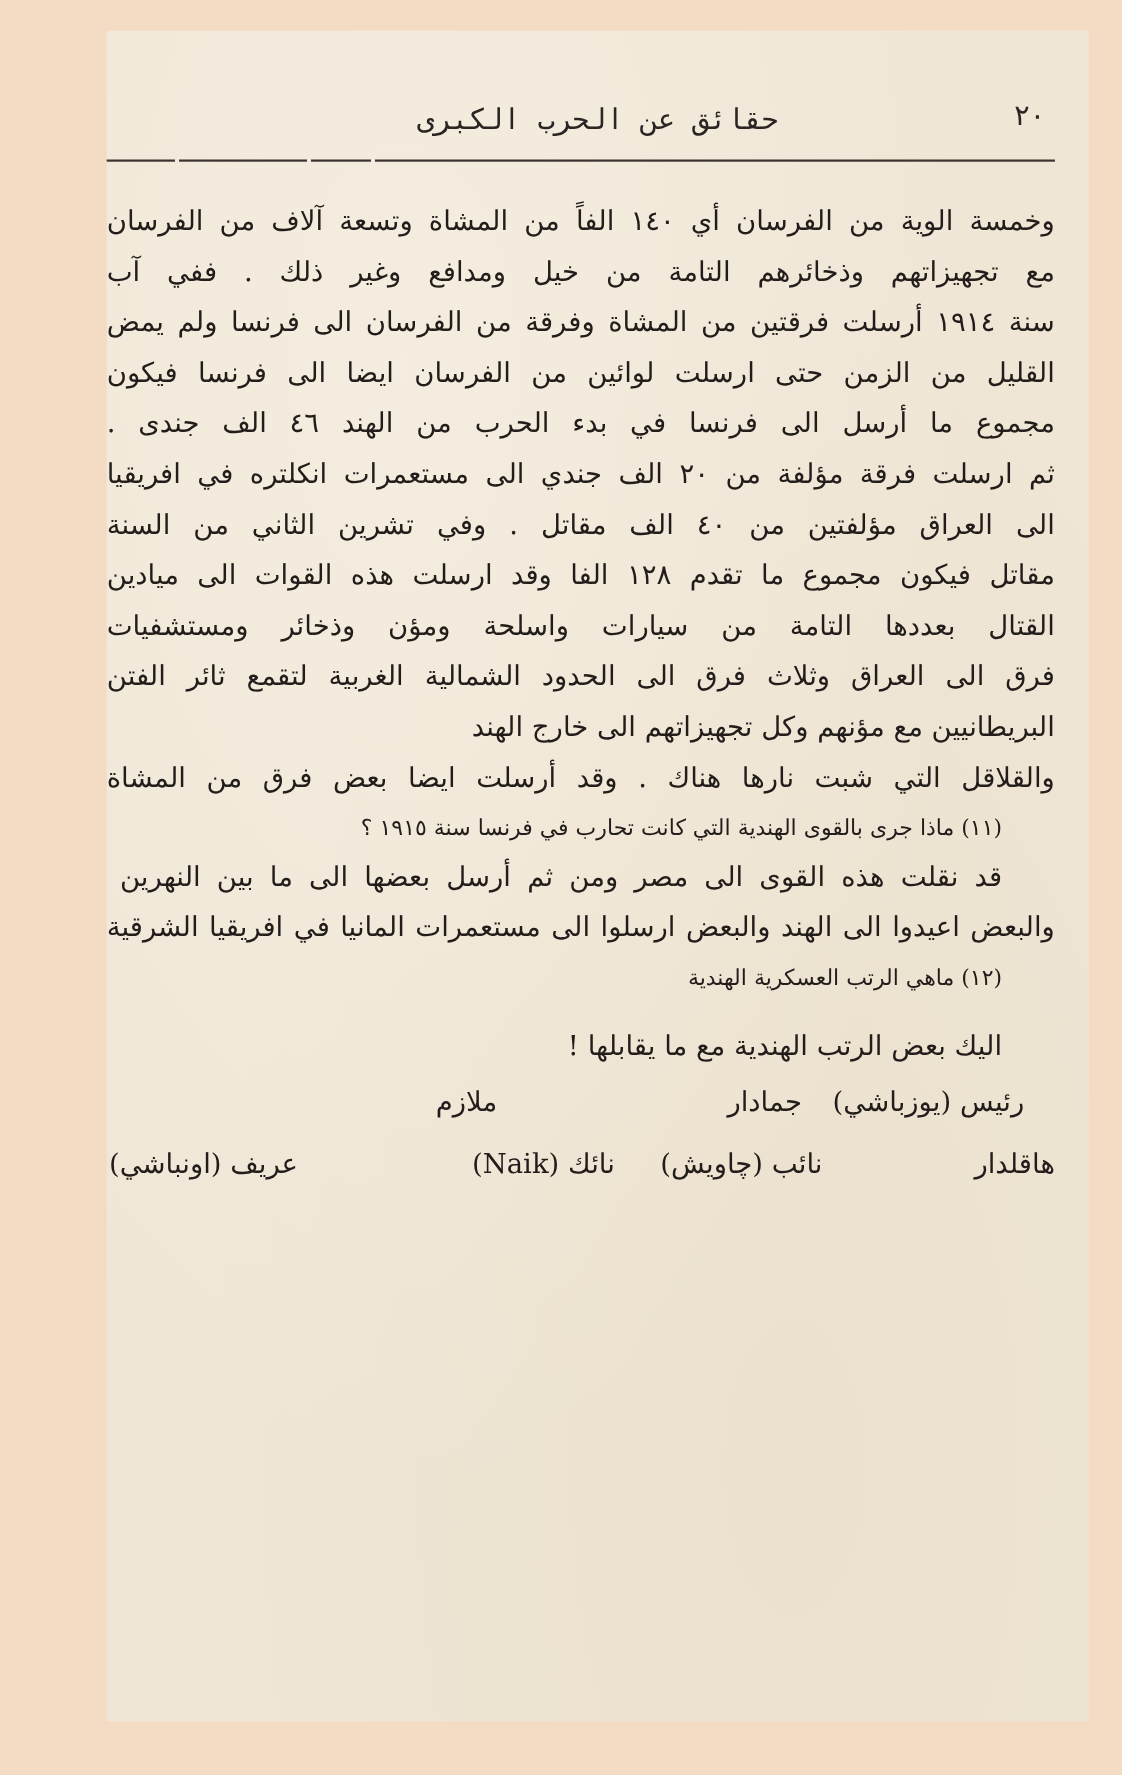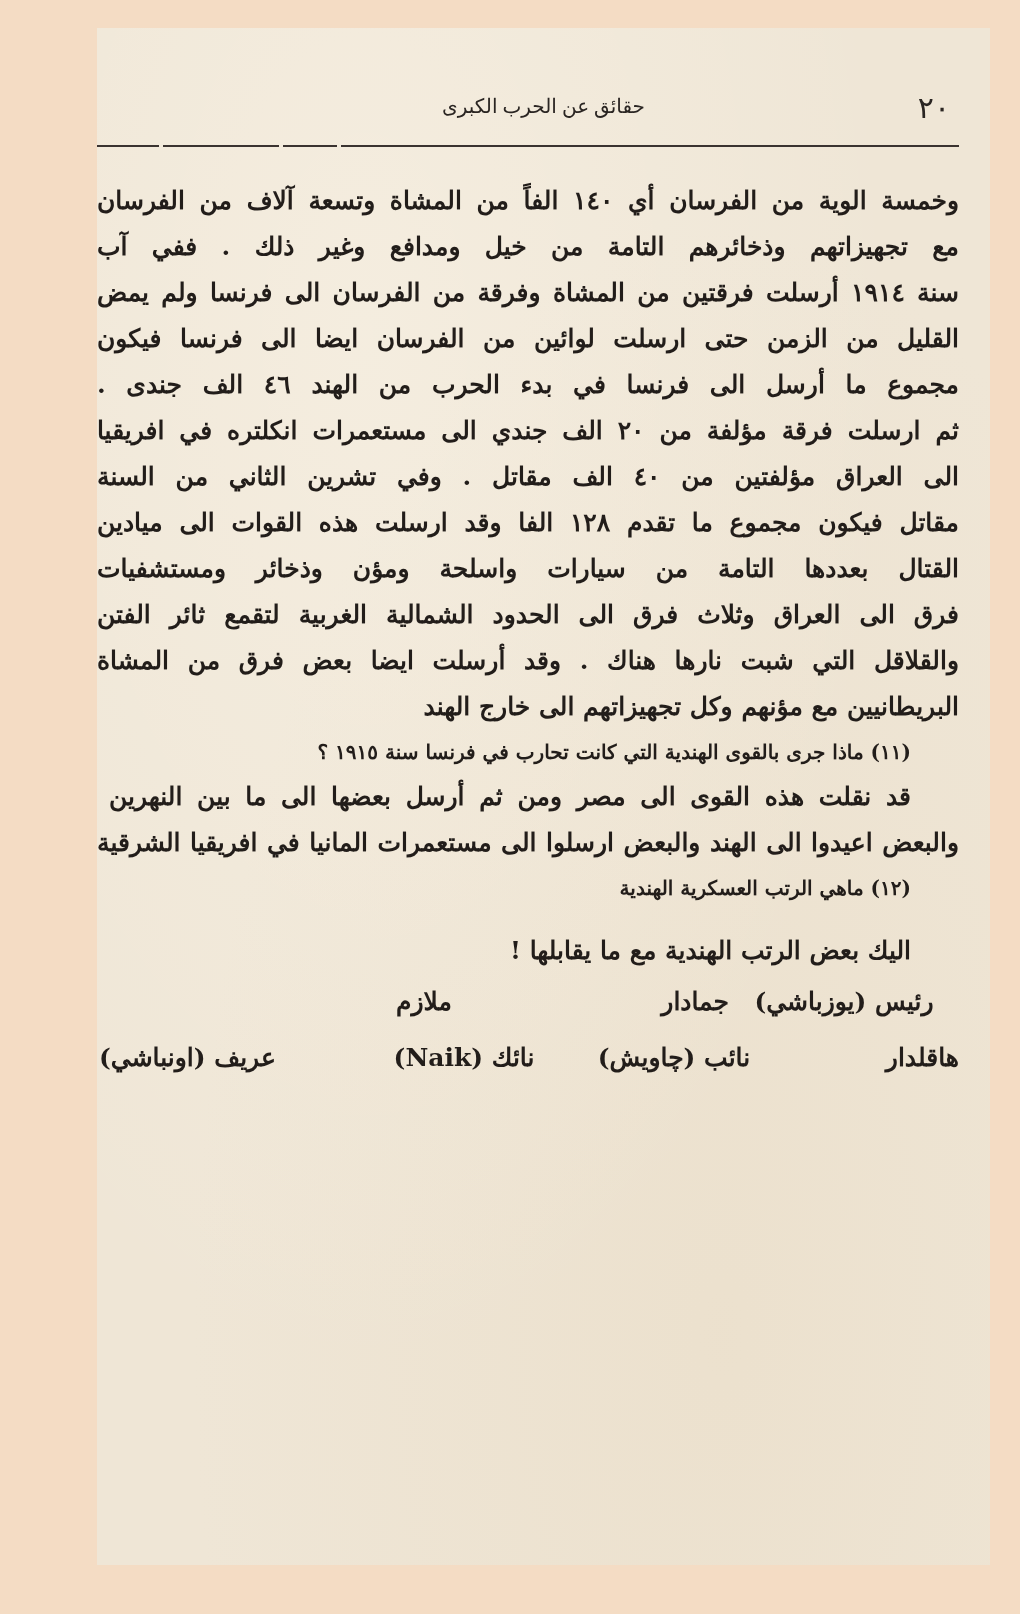--- a/index.html
+++ b/index.html
@@ -26,32 +26,32 @@
       left: 0;
       top: 62px;
       width: 893px;
       height: 50px;
     }
     .page-number {
       position: absolute;
       right: 40px;
       top: 0px;
       font-family: "DejaVu Serif", serif;
-      font-size: 30px;
+      font-size: 26px;
       color: #2a2522;
       direction: rtl;
     }
     .running-title {
       position: absolute;
       left: 0;
       width: 893px;
       top: 4px;
       text-align: center;
-      font-family: Liberation Serif, serif;
-      font-size: 20px;
+      font-family: Liberation Mono, monospace;
+      font-size: 26px;
       color: #2a2522;
       direction: rtl;
     }
     .rule {
       position: absolute;
       left: 0;
       top: 117px;
       width: 862px;
       height: 2px;
       background: linear-gradient(to right,
@@ -61,21 +61,20 @@
         #3a3330 244px, #3a3330 862px);
     }
     .body-text {
       position: absolute;
       left: 0;
       top: 150px;
       width: 862px;
       direction: rtl;
       font-family: "DejaVu Serif", serif;
       color: #221d1a;
-      font-weight: bold;
     }
     .line {
       display: block;
       height: 46px;
       line-height: 46px;
       font-size: 25px;
       white-space: nowrap;
       text-align: justify;
       text-align-last: justify;
     }
@@ -127,22 +126,22 @@
       <span class="line">وخمسة الوية من الفرسان أي ١٤٠ الفاً من المشاة وتسعة آلاف من الفرسان</span>
       <span class="line">مع تجهيزاتهم وذخائرهم التامة من خيل ومدافع وغير ذلك . ففي آب</span>
       <span class="line">سنة ١٩١٤ أرسلت فرقتين من المشاة وفرقة من الفرسان الى فرنسا ولم يمض</span>
       <span class="line">القليل من الزمن حتى ارسلت لوائين من الفرسان ايضا الى فرنسا فيكون</span>
       <span class="line">مجموع ما أرسل الى فرنسا في بدء الحرب من الهند ٤٦ الف جندى .</span>
       <span class="line">ثم ارسلت فرقة مؤلفة من ٢٠ الف جندي الى مستعمرات انكلتره في افريقيا</span>
       <span class="line">الى العراق مؤلفتين من ٤٠ الف مقاتل . وفي تشرين الثاني من السنة</span>
       <span class="line">مقاتل فيكون مجموع ما تقدم ١٢٨ الفا وقد ارسلت هذه القوات الى ميادين</span>
       <span class="line">القتال بعددها التامة من سيارات واسلحة ومؤن وذخائر ومستشفيات</span>
       <span class="line">فرق الى العراق وثلاث فرق الى الحدود الشمالية الغربية لتقمع ثائر الفتن</span>
+      <span class="line last">البريطانيين مع مؤنهم وكل تجهيزاتهم الى خارج الهند</span>
       <span class="line">والقلاقل التي شبت نارها هناك . وقد أرسلت ايضا بعض فرق من المشاة</span>
-      <span class="line last">البريطانيين مع مؤنهم وكل تجهيزاتهم الى خارج الهند</span>
     </div>
 
     <span class="q-line">(١١) ماذا جرى بالقوى الهندية التي كانت تحارب في فرنسا سنة ١٩١٥ ؟</span>
 
     <div>
       <span class="line indent-line">قد نقلت هذه القوى الى مصر ومن ثم أرسل بعضها الى ما بين النهرين</span>
       <span class="line">والبعض اعيدوا الى الهند والبعض ارسلوا الى مستعمرات المانيا في افريقيا الشرقية</span>
     </div>
 
     <span class="q-line">(١٢) ماهي الرتب العسكرية الهندية</span>
@@ -152,18 +151,18 @@
 
     <div>
       <div class="ranks-row">
         <span class="rank-cell" style="width:230px;text-align:center;">رئيس (يوزباشي)</span>
         <span class="rank-cell" style="width:190px;">جمادار</span>
         <span class="rank-cell" style="width:230px;text-align:center;">ملازم</span>
       </div>
       <div class="ranks-row">
         <span class="rank-cell" style="width:170px;">هاقلدار</span>
         <span class="rank-cell" style="width:230px;text-align:center;">نائب (چاويش)</span>
-        <span class="rank-cell" style="width:190px;text-align:center;">نائك (Naik)</span>
+        <span class="rank-cell" style="width:190px;text-align:right;">نائك (Naik)</span>
         <span class="rank-cell" style="width:270px;text-align:left;">عريف (اونباشي)</span>
       </div>
     </div>
   </div>
 </div>
 
 </body></html>

